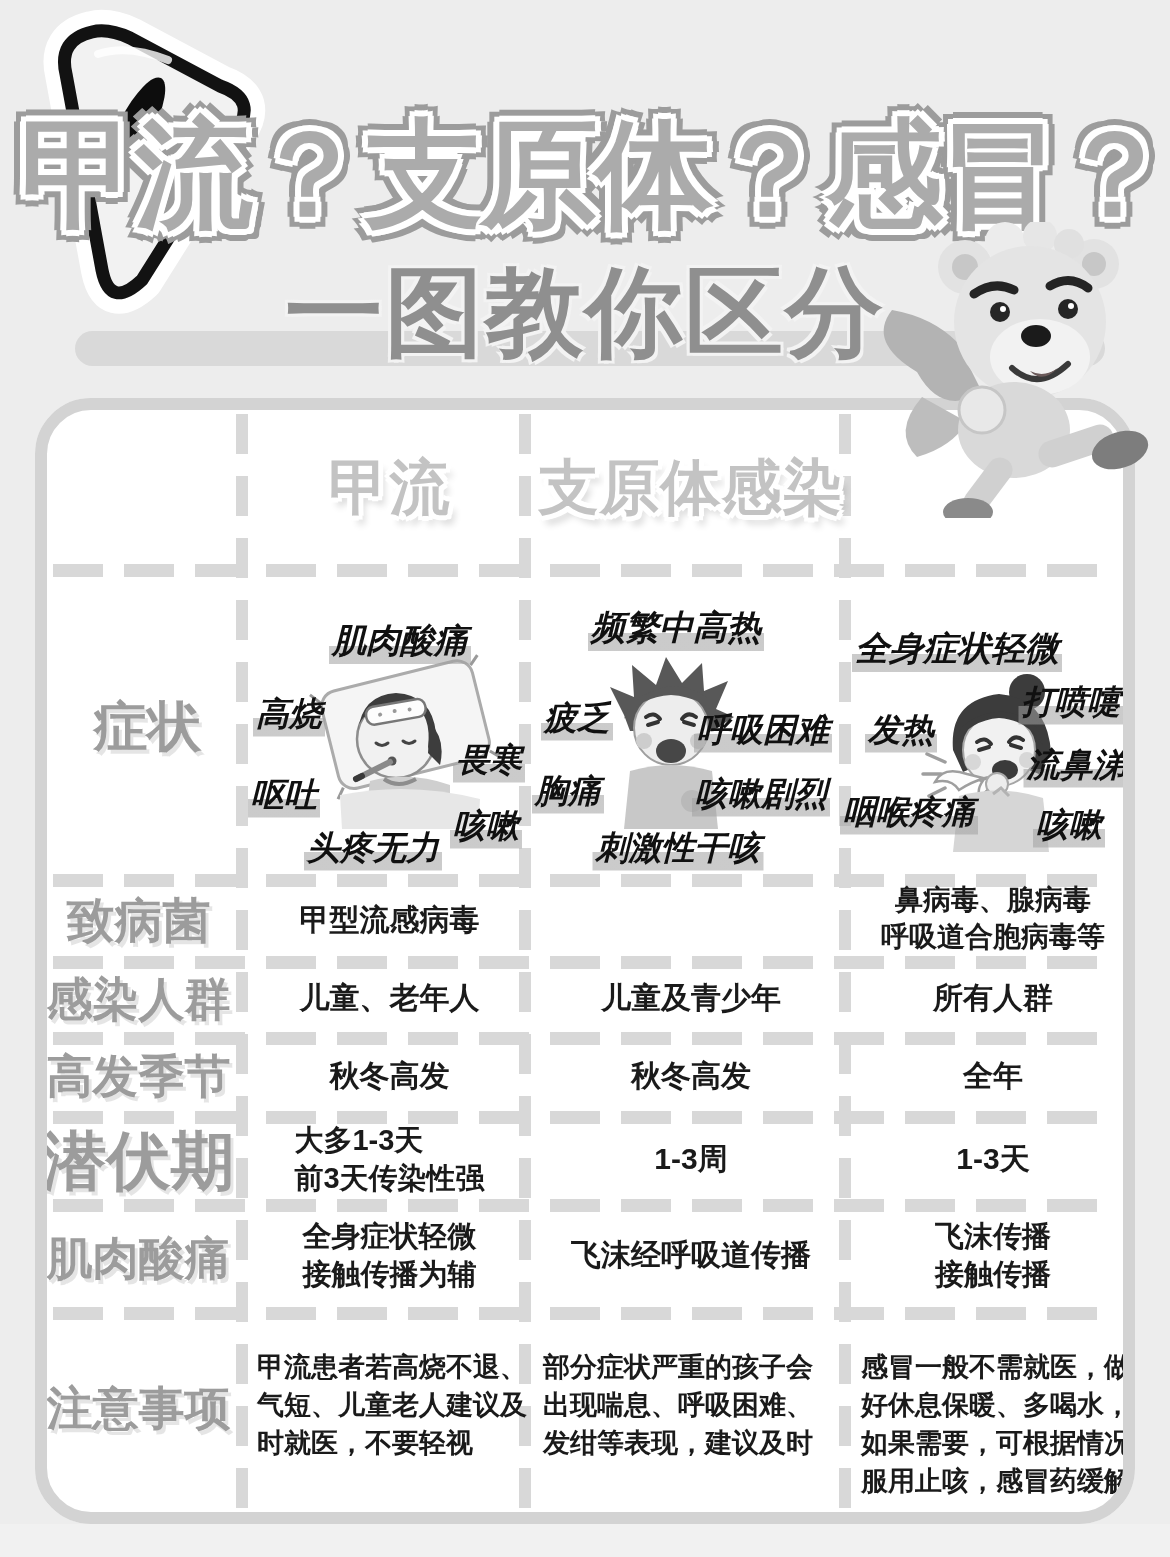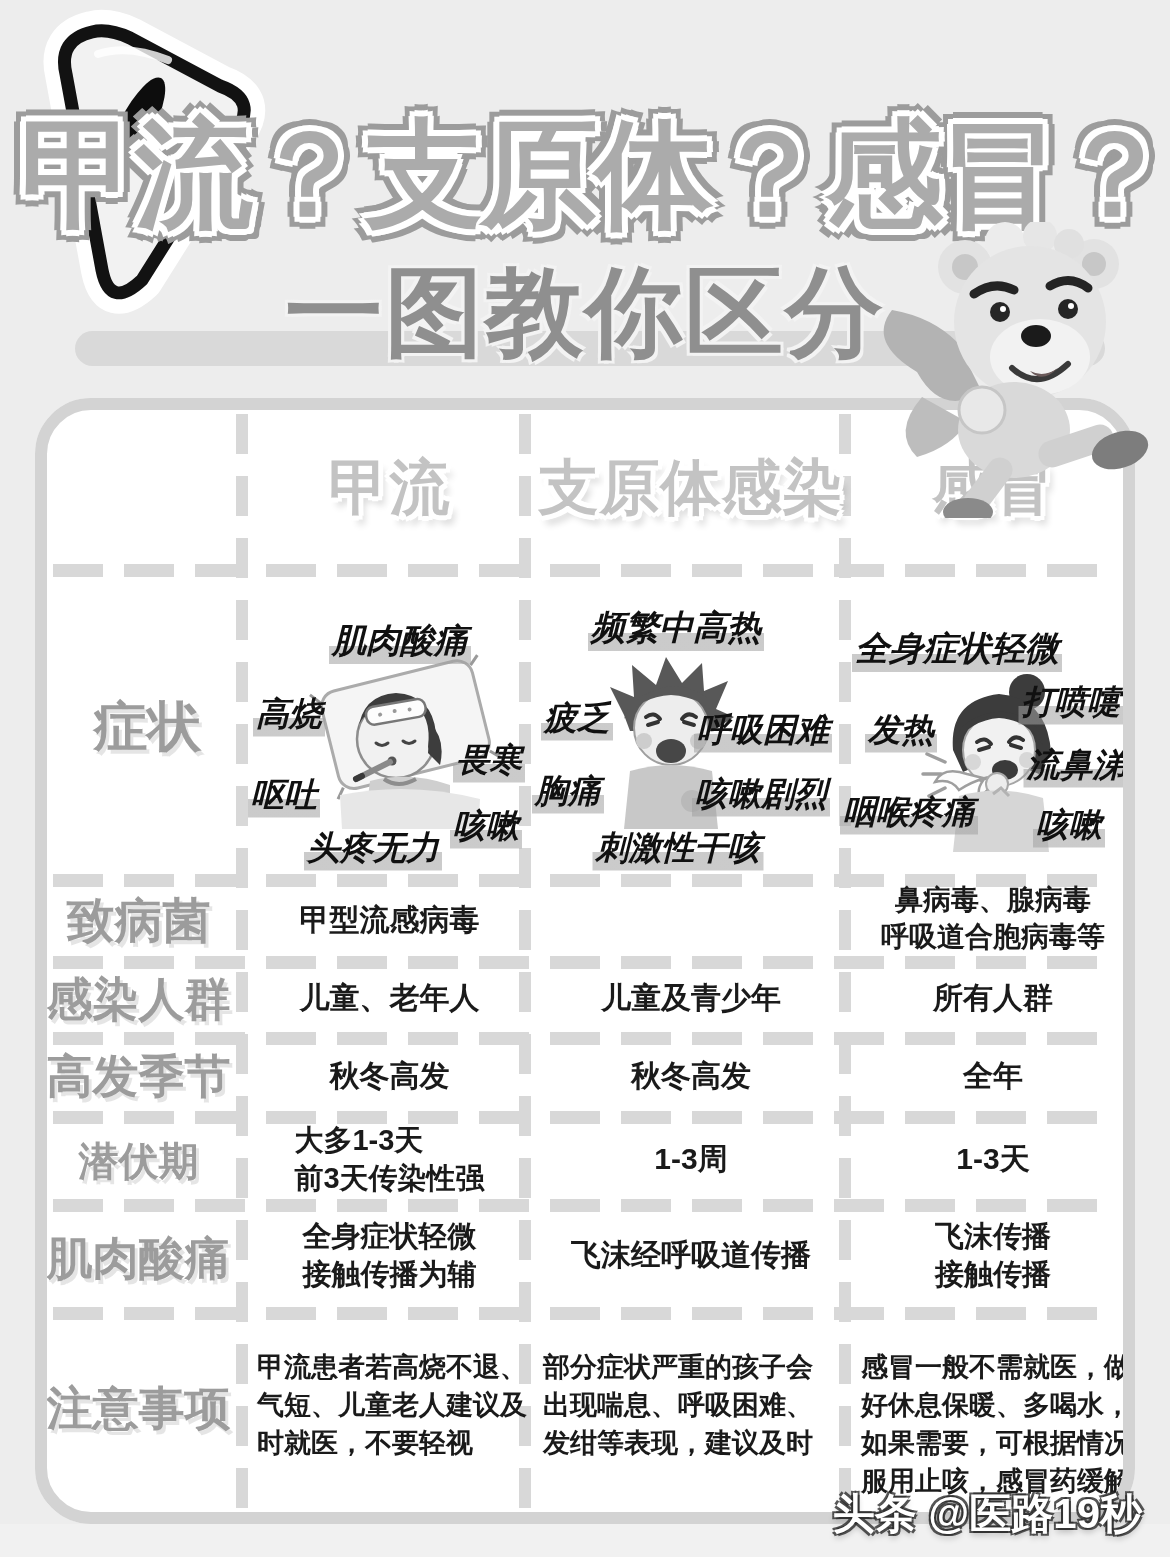--- a/index.html
+++ b/index.html
@@ -130,27 +130,26 @@
     <div class="hline" style="top:166px;"></div>
     <div class="hline" style="top:476px;"></div>
     <div class="hline" style="top:558px;"></div>
     <div class="hline" style="top:634px;"></div>
     <div class="hline" style="top:713px;"></div>
     <div class="hline" style="top:801px;"></div>
     <div class="hline" style="top:909px;"></div>
 
     <div class="colhead" style="left:213px;width:283px;">甲流</div>
     <div class="colhead" style="left:496px;width:320px;">支原体感染</div>
-    <div class="colhead" style="left:816px;width:284px;">感冒</div>
 
     <div class="rowlabel" style="top:279px;height:100px;font-size:54px;margin-left:9px;">症状</div>
     <div class="rowlabel" style="top:483px;height:80px;font-size:48px;">致病菌</div>
     <div class="rowlabel" style="top:562px;height:80px;font-size:46px;">感染人群</div>
     <div class="rowlabel" style="top:639px;height:80px;font-size:46px;">高发季节</div>
-    <div class="rowlabel" style="top:723px;height:80px;font-size:40px;">潜伏期</div>
+    <div class="rowlabel" style="top:723px;height:80px;font-size:64px;">潜伏期</div>
     <div class="rowlabel" style="top:821px;height:80px;font-size:46px;">肌肉酸痛</div>
     <div class="rowlabel" style="top:971px;height:80px;font-size:46px;">注意事项</div>
 
     <svg class="illu" style="left:265px;top:255px;" width="210" height="180" viewBox="0 0 210 180">
       <g transform="rotate(-14 105 80)">
         <rect x="30" y="22" width="155" height="100" rx="16" fill="#f5f5f5" stroke="#ababab" stroke-width="3"></rect>
         <path d="M30,30 L22,20 M185,30 L194,22 M32,118 L24,128 M183,118 L192,127" stroke="#9a9a9a" stroke-width="3"></path>
       </g>
       <circle cx="96" cy="86" r="39" fill="#f1f1f1" stroke="#8e8e8e" stroke-width="2.5"></circle>
       <path d="M58,78 Q62,42 96,40 Q132,42 136,80 L128,96 Q132,60 112,52 L64,64 Q58,70 58,78 Z" fill="#3d3d3d"></path>
@@ -260,15 +259,14 @@
   <div class="footer-strip"></div>
   <div class="wm-left">
     <svg width="52" height="46" viewBox="0 0 52 46">
       <path d="M22,14 Q6,22 6,32 Q6,42 20,42 Q36,42 38,30 Q39,22 30,20 Q24,19 22,14 Z" fill="none" stroke="#ffffff" stroke-width="4"></path>
       <circle cx="20" cy="31" r="5" fill="#ffffff"></circle>
       <path d="M34,10 Q41,8 44,14" stroke="#ffffff" stroke-width="4" fill="none" stroke-linecap="round"></path>
       <path d="M32,2 Q45,-1 50,10" stroke="#ffffff" stroke-width="4" fill="none" stroke-linecap="round"></path>
     </svg>
     <span>@潍坊那点事儿</span>
   </div>
-  <div class="wm-right">头条 @医路19秒</div>
 
 </div>
 
 </body></html>

